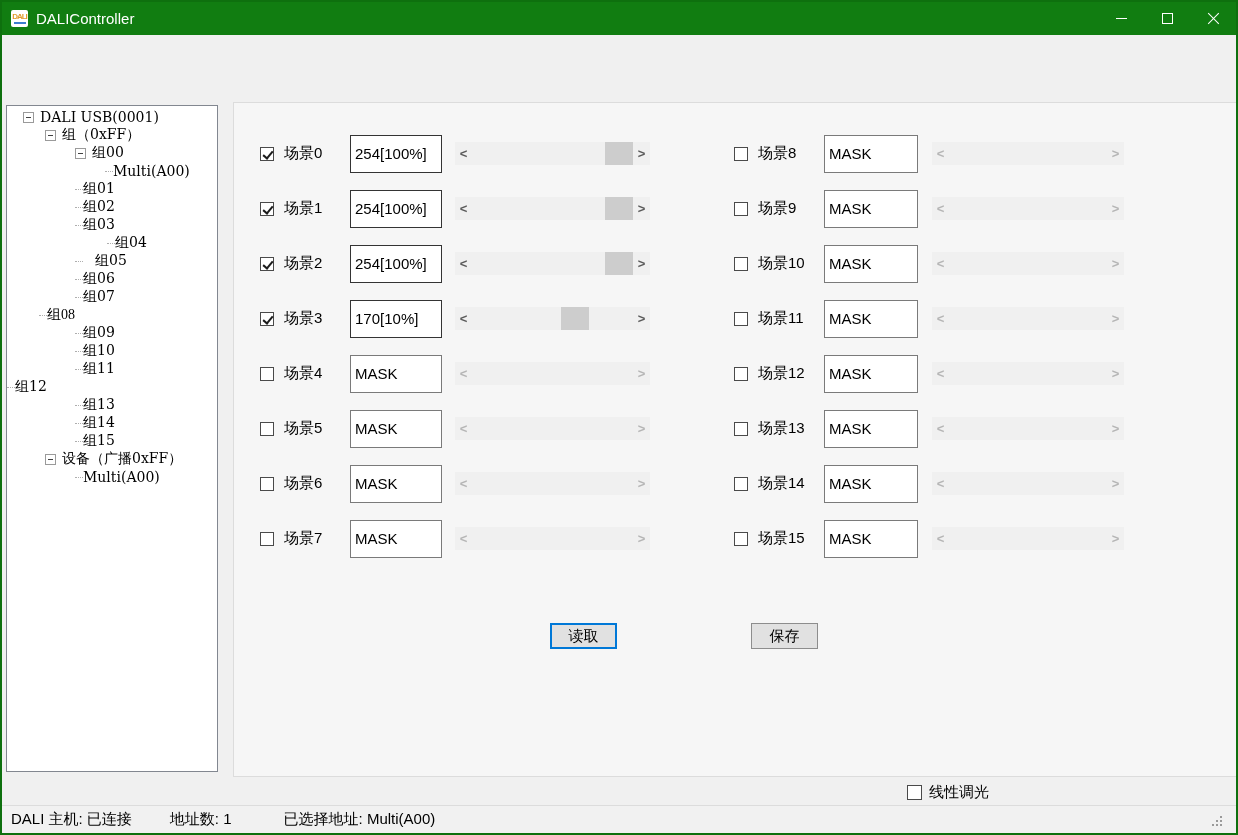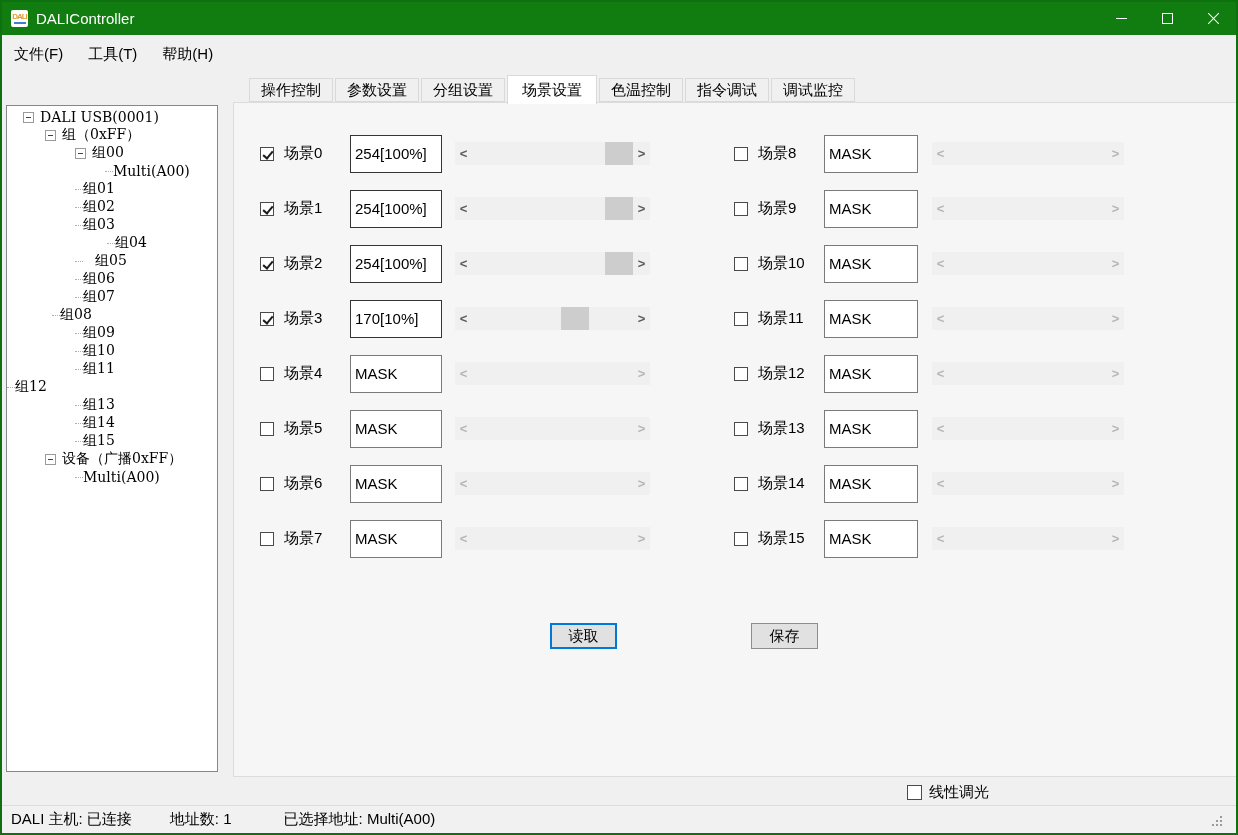--- a/index.html
+++ b/index.html
@@ -158,25 +158,20 @@
         </div>
       <div class="wc">
           <span class="glyph-max"></span>
         </div>
       <div class="wc">
           <span class="glyph-close"></span>
         </div>
     </div>
   </div>
 
-  <div class="menubar">
-    <span class="menu-item">文件(F)</span>
-    <span class="menu-item">工具(T)</span>
-    <span class="menu-item">帮助(H)</span>
-  </div>
 
   <div class="tree-panel">
     <div>
         <div class="trow" style="padding-left: 16px;">
           <span class="expander"></span>
           <span class="tlabel">DALI USB(0001)</span>
         </div>
         <div class="trow" style="padding-left: 38px;">
           <span class="expander"></span>
           <span class="tlabel">组（0xFF）</span>
@@ -210,21 +205,21 @@
           <span class="tlabel">组05</span>
         </div>
         <div class="trow" style="padding-left: 68px;">
           <span class="stub"></span>
           <span class="tlabel">组06</span>
         </div>
         <div class="trow" style="padding-left: 68px;">
           <span class="stub"></span>
           <span class="tlabel">组07</span>
         </div>
-        <div class="trow" style="padding-left: 45px;">
+        <div class="trow" style="padding-left: 32px; font-family: Liberation Serif, serif;">
           <span class="stub"></span>
           <span class="tlabel">组08</span>
         </div>
         <div class="trow" style="padding-left: 68px;">
           <span class="stub"></span>
           <span class="tlabel">组09</span>
         </div>
         <div class="trow" style="padding-left: 68px;">
           <span class="stub"></span>
           <span class="tlabel">组10</span>
@@ -253,29 +248,20 @@
           <span class="expander"></span>
           <span class="tlabel">设备（广播0xFF）</span>
         </div>
         <div class="trow" style="padding-left: 68px;">
           <span class="stub"></span>
           <span class="tlabel">Multi(A00)</span>
         </div>
       </div>
   </div>
 
-  <div class="tab-strip">
-      <div class="tab">操作控制</div>
-      <div class="tab">参数设置</div>
-      <div class="tab">分组设置</div>
-      <div class="tab active">场景设置</div>
-      <div class="tab">色温控制</div>
-      <div class="tab">指令调试</div>
-      <div class="tab">调试监控</div>
-    </div>
 
   <div class="tab-panel">
     <div class="scene-col col-left">
         <div class="scene-row">
           <span class="cb checked"></span>
           <span class="scene-label">场景0</span>
           <input class="scene-input" type="text" value="254[100%]" style="">
           <div class="slider">
             <span class="sl-arrow left">&lt;</span>
             <span class="sl-arrow right">&gt;</span>

